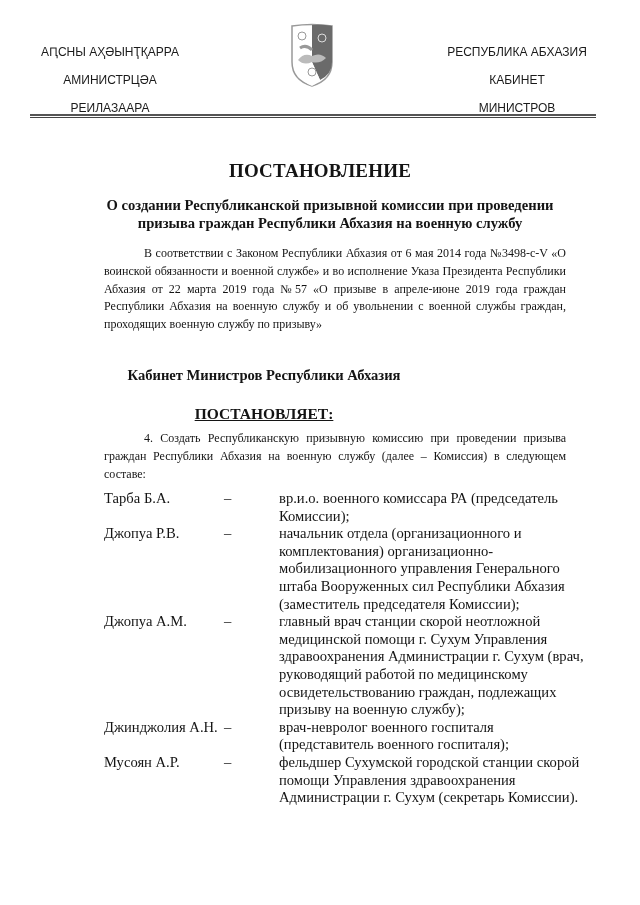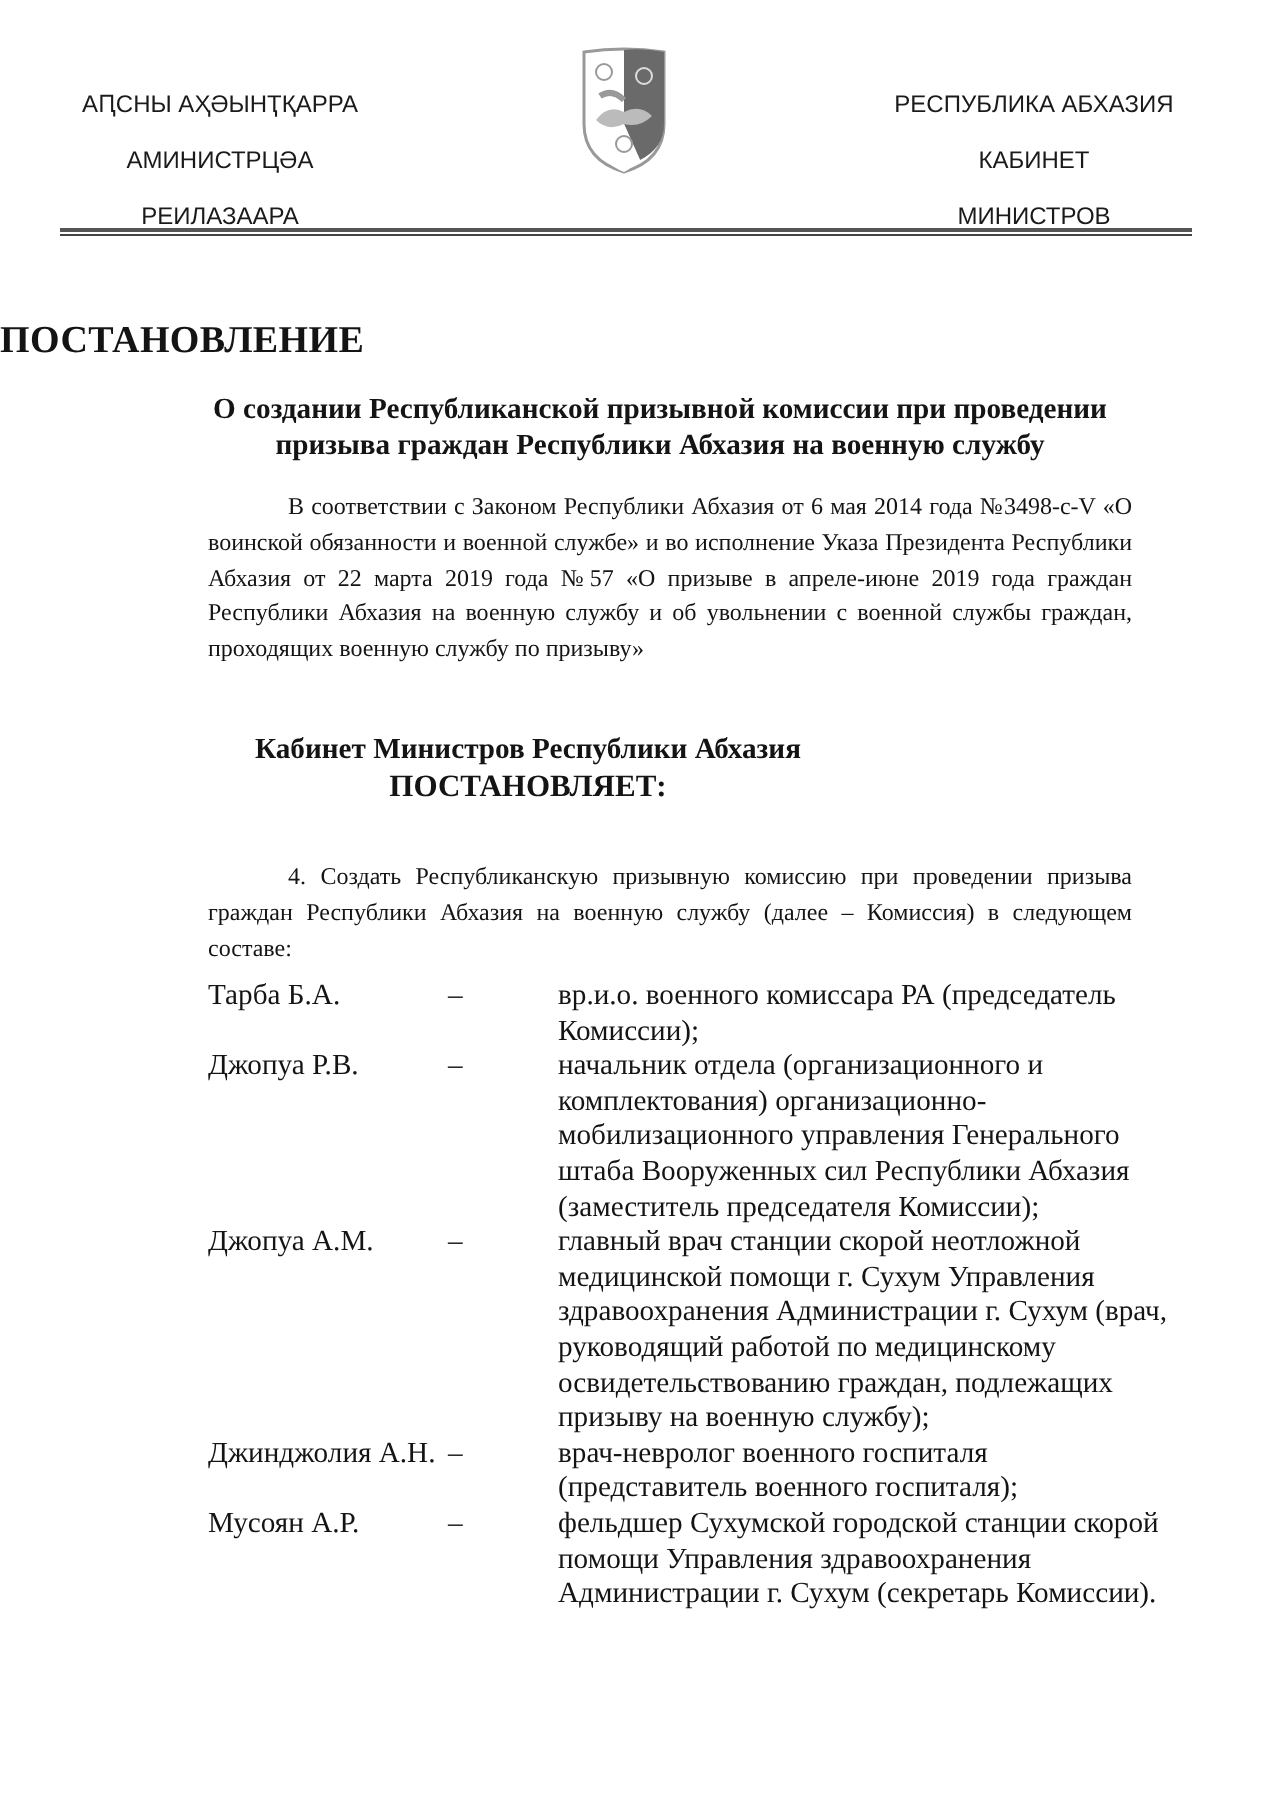--- a/index.html
+++ b/index.html
@@ -8,28 +8,28 @@
     font-family: "Liberation Serif", serif; color: #141414;
   }
   .hdr { position: absolute; font-family: "Liberation Sans", sans-serif; font-size: 12px; color: #1a1a1a; text-align: center; margin-top: 16px; }
   .hdr-left { left: 30px; width: 160px; top: 29px; }
   .hdr-right { left: 427px; width: 180px; top: 29px; }
   .hdr div { height: 28px; line-height: 14px; }
   .emblem { position: absolute; left: 290px; top: 22px; width: 44px; height: 66px; }
   .rule { position: absolute; left: 30px; width: 566px; top: 114px; height: 6px; }
   .rule .l1 { position: absolute; left: 0; right: 0; top: 0; height: 2px; background: #555; }
   .rule .l2 { position: absolute; left: 0; right: 0; top: 3px; height: 1px; background: #444; }
-  .title { position: absolute; left: 0; width: 640px; top: 160px; font-weight: bold; font-size: 19px; letter-spacing: 0.2px; }
+  .title { position: absolute; left: 0; width: 640px; top: 160px; text-align: center; font-weight: bold; font-size: 19px; letter-spacing: 0.2px; }
   .subtitle { position: absolute; left: 100px; width: 460px; top: 196px; text-align: center; font-weight: bold; font-size: 14.6px; line-height: 18px; }
   .para { position: absolute; left: 104px; width: 462px; font-size: 12px; line-height: 17.8px; text-align: justify; }
   .para .indent { display: inline-block; width: 40px; }
   .p1 { top: 245px; }
   .center-bold { position: absolute; left: 0; width: 528px; text-align: center; font-weight: bold; font-size: 14.6px; }
   .cab { top: 367px; }
-  .post { top: 385px; font-size: 15.5px; }
+  .post { top: 405px; font-size: 15.5px; text-decoration: underline; }
   .p2 { top: 430px; }
   .members { position: absolute; left: 104px; top: 490px; width: 480px; font-size: 14.6px; line-height: 17.6px; }
   .member { display: flex; margin-bottom: 0; }
   .member .name { width: 120px; flex: none; white-space: nowrap; }
   .member .dash { width: 12px; flex: none; }
   .member .role { width: 350px; margin-left: 43px; }
 </style>
 </head>
 <body>
 

